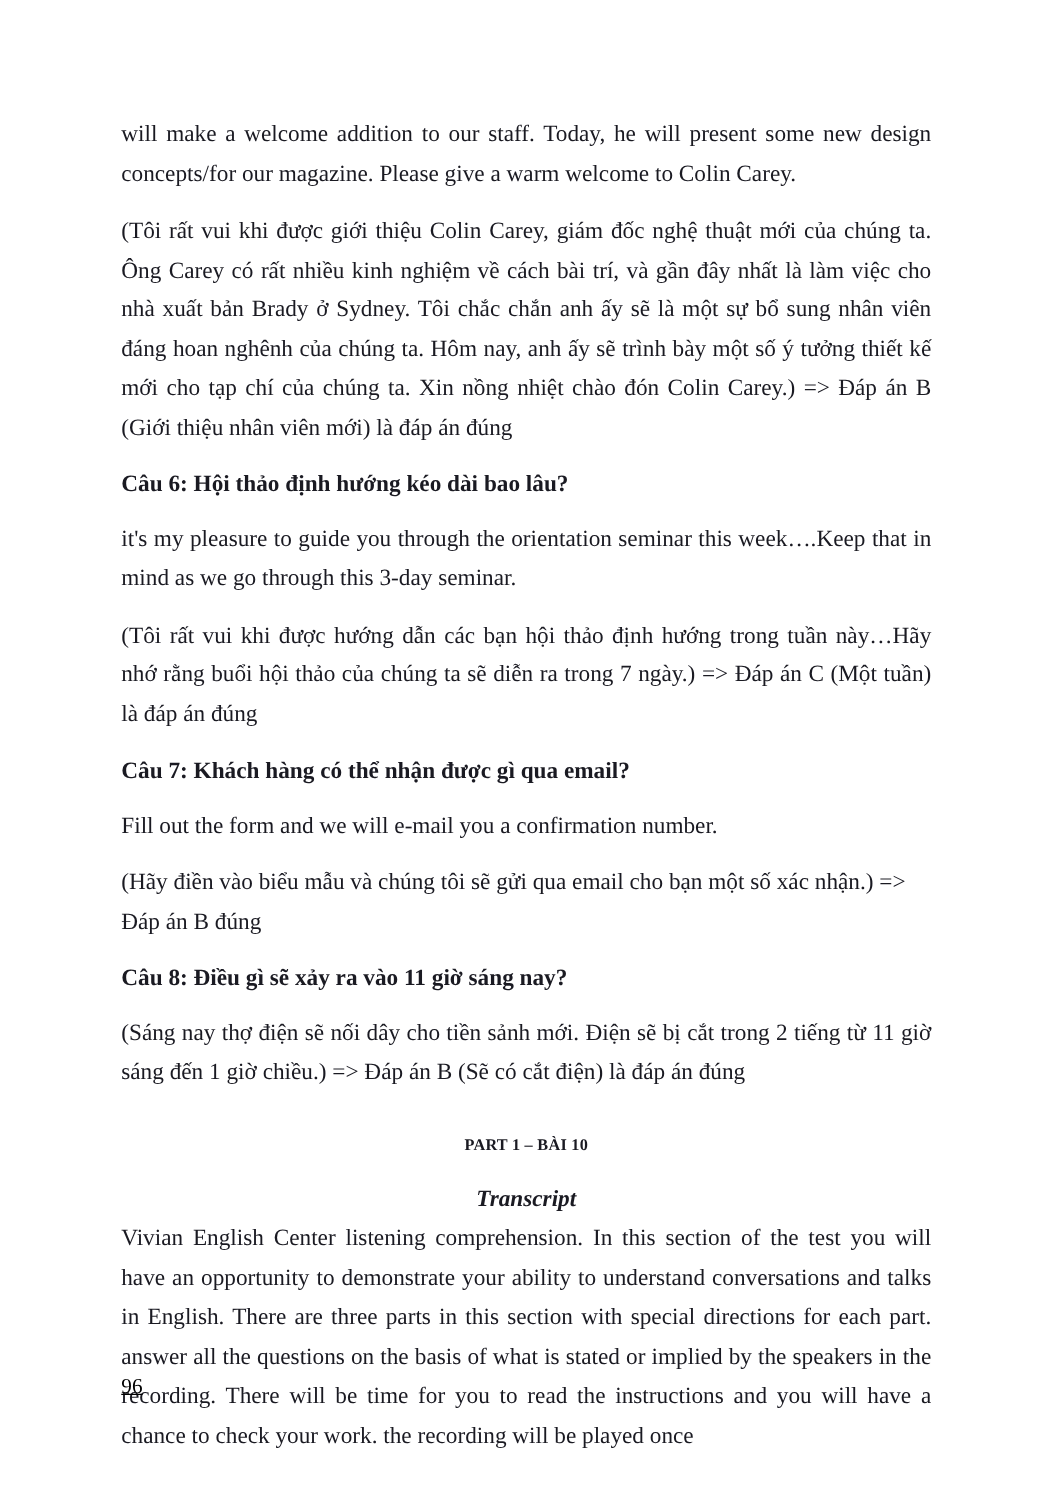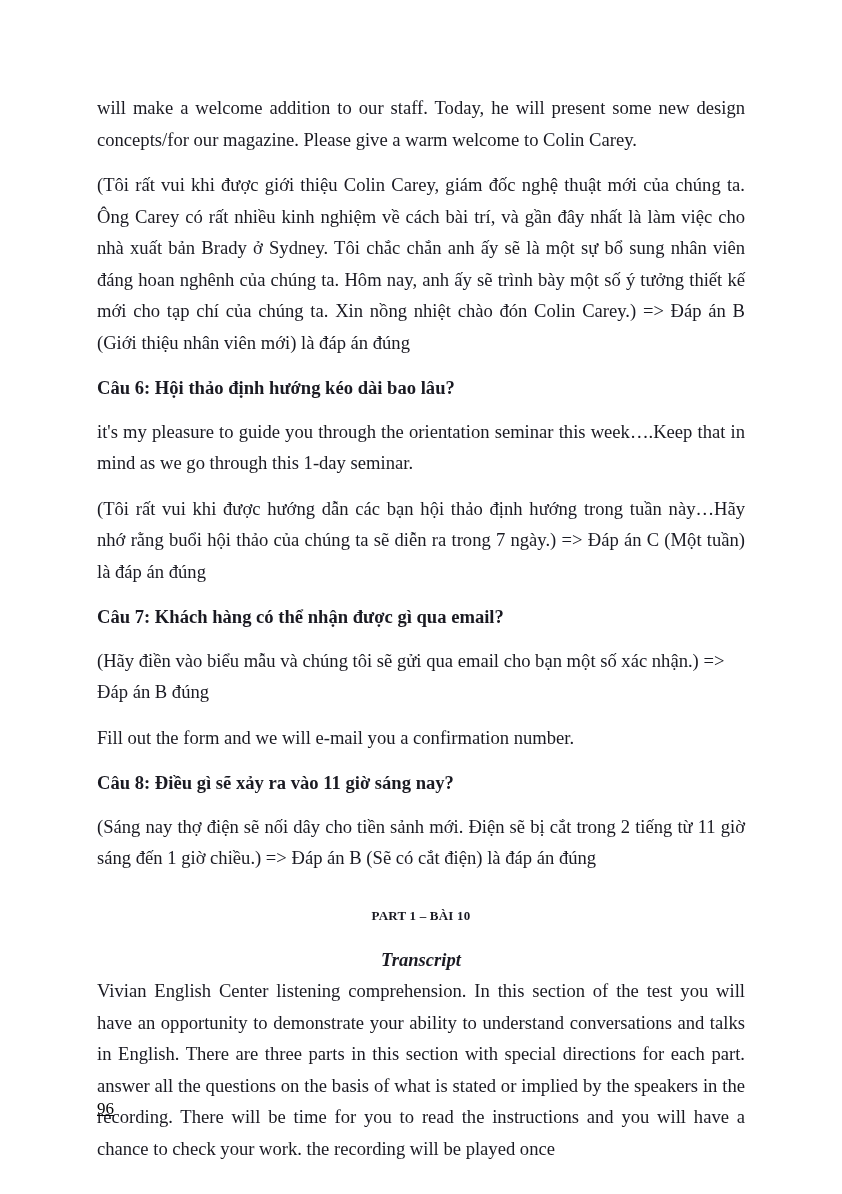--- a/index.html
+++ b/index.html
@@ -81,29 +81,29 @@
 <div id="page">
 
   <div id="content">
 
     <p class="para">will make a welcome addition to our staff. Today, he will present some new design concepts/for our magazine. Please give a warm welcome to Colin Carey.</p>
 
     <p class="para">(Tôi rất vui khi được giới thiệu Colin Carey, giám đốc nghệ thuật mới của chúng ta. Ông Carey có rất nhiều kinh nghiệm về cách bài trí, và gần đây nhất là làm việc cho nhà xuất bản Brady ở Sydney. Tôi chắc chắn anh ấy sẽ là một sự bổ sung nhân viên đáng hoan nghênh của chúng ta. Hôm nay, anh ấy sẽ trình bày một số ý tưởng thiết kế mới cho tạp chí của chúng ta. Xin nồng nhiệt chào đón Colin Carey.) =&gt; Đáp án B (Giới thiệu nhân viên mới) là đáp án đúng</p>
 
     <h3 class="heading">Câu 6: Hội thảo định hướng kéo dài bao lâu?</h3>
 
-    <p class="para">it's my pleasure to guide you through the orientation seminar this week….Keep that in mind as we go through this 1-day seminar.</p>
+    <p class="para">it's my pleasure to guide you through the orientation seminar this week….Keep that in mind as we go through this 3-day seminar.</p>
 
     <p class="para">(Tôi rất vui khi được hướng dẫn các bạn hội thảo định hướng trong tuần này…Hãy nhớ rằng buổi hội thảo của chúng ta sẽ diễn ra trong 7 ngày.) =&gt; Đáp án C (Một tuần) là đáp án đúng</p>
 
     <h3 class="heading">Câu 7: Khách hàng có thể nhận được gì qua email?</h3>
 
+    <p class="para nojust">Fill out the form and we will e-mail you a confirmation number.</p>
+
     <p class="para nojust">(Hãy điền vào biểu mẫu và chúng tôi sẽ gửi qua email cho bạn một số xác nhận.) =&gt; Đáp án B đúng</p>
-
-    <p class="para nojust">Fill out the form and we will e-mail you a confirmation number.</p>
 
     <h3 class="heading">Câu 8: Điều gì sẽ xảy ra vào 11 giờ sáng nay?</h3>
 
 
     <p class="para">(Sáng nay thợ điện sẽ nối dây cho tiền sảnh mới. Điện sẽ bị cắt trong 2 tiếng từ 11 giờ sáng đến 1 giờ chiều.) =&gt; Đáp án B (Sẽ có cắt điện) là đáp án đúng</p>
 
     <h2 class="part-heading">PART 1 – BÀI 10</h2>
 
     <p class="transcript-label">Transcript</p>
 

